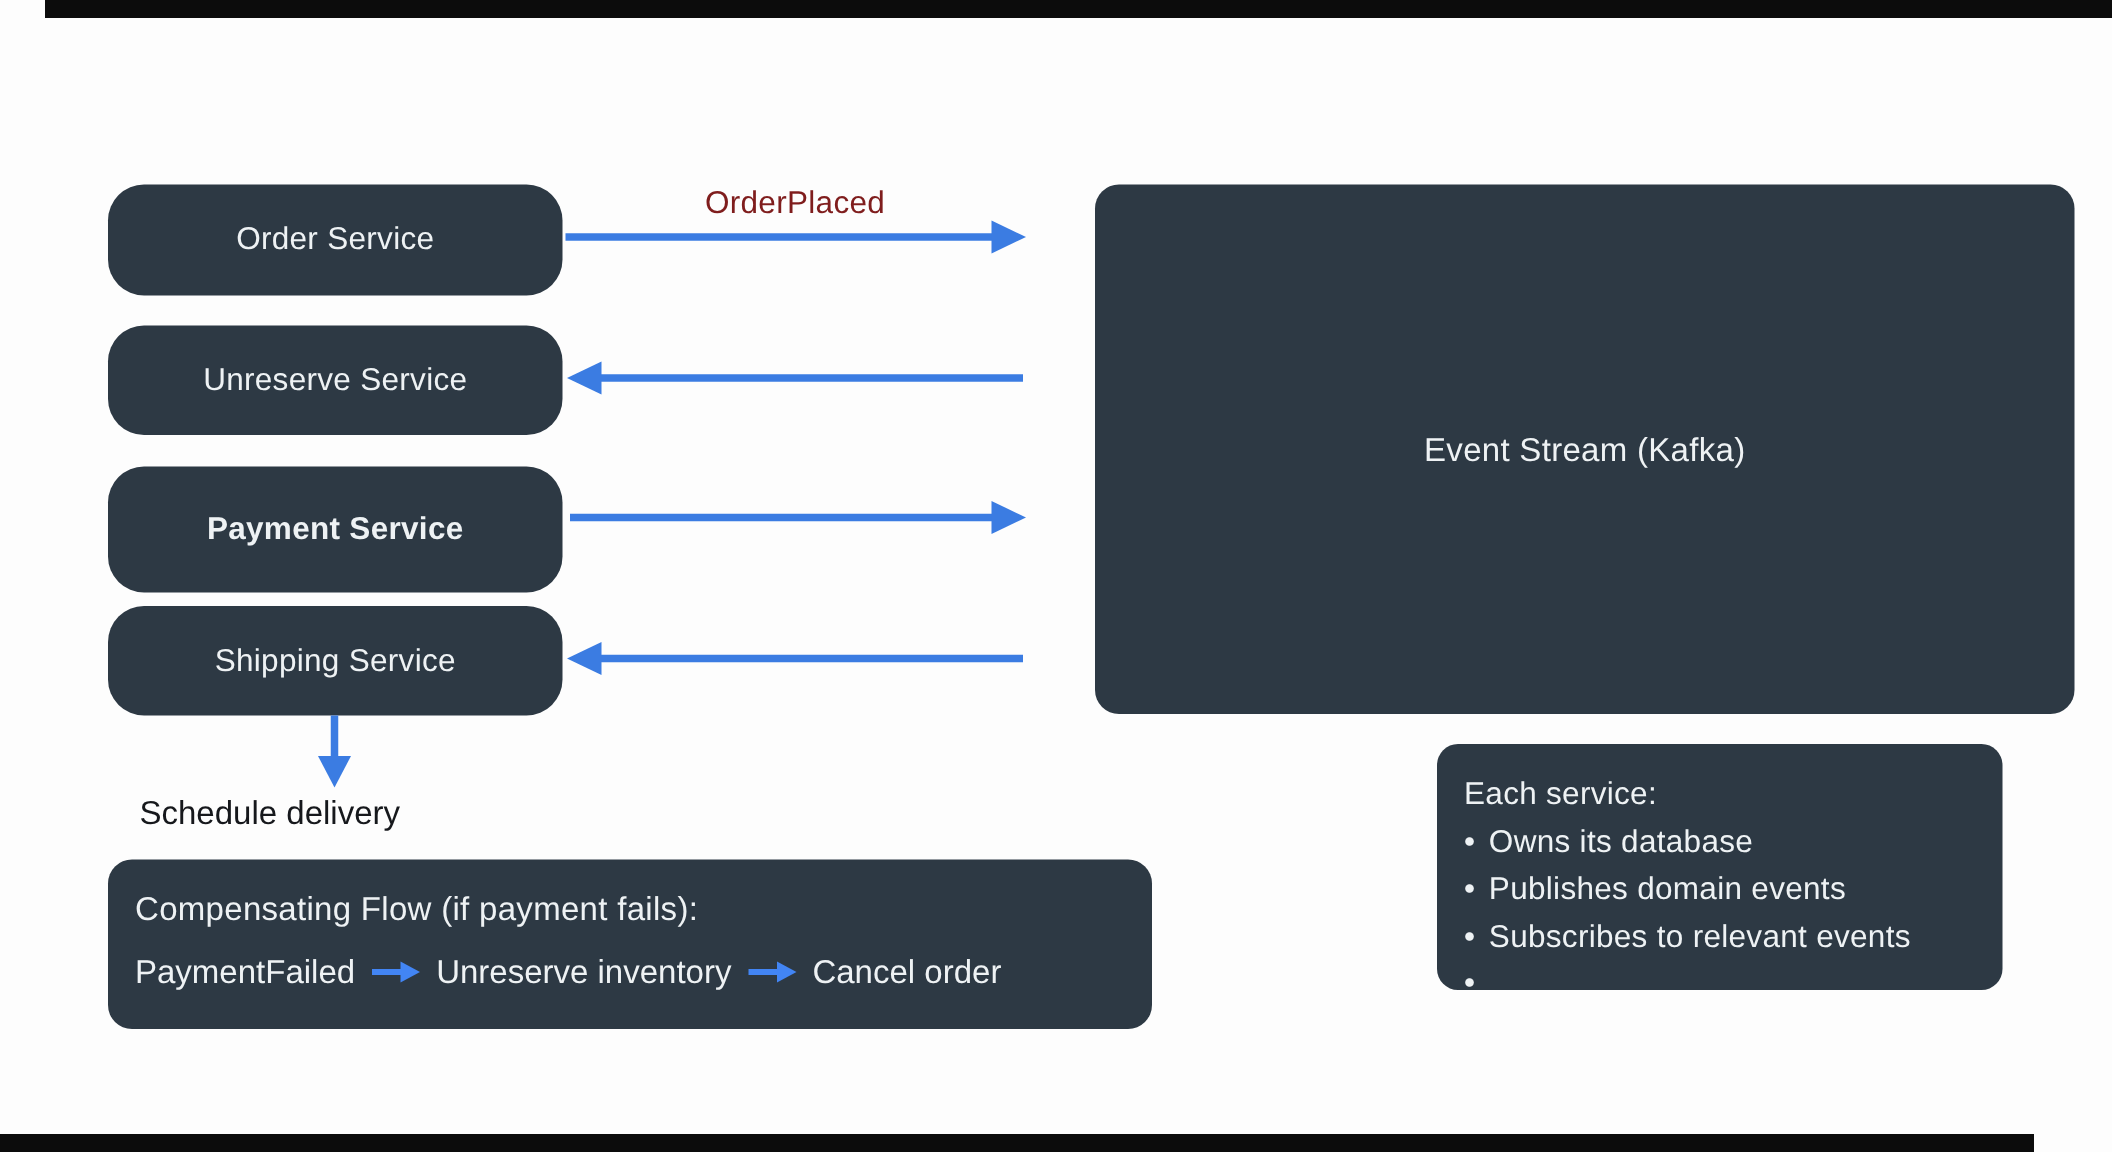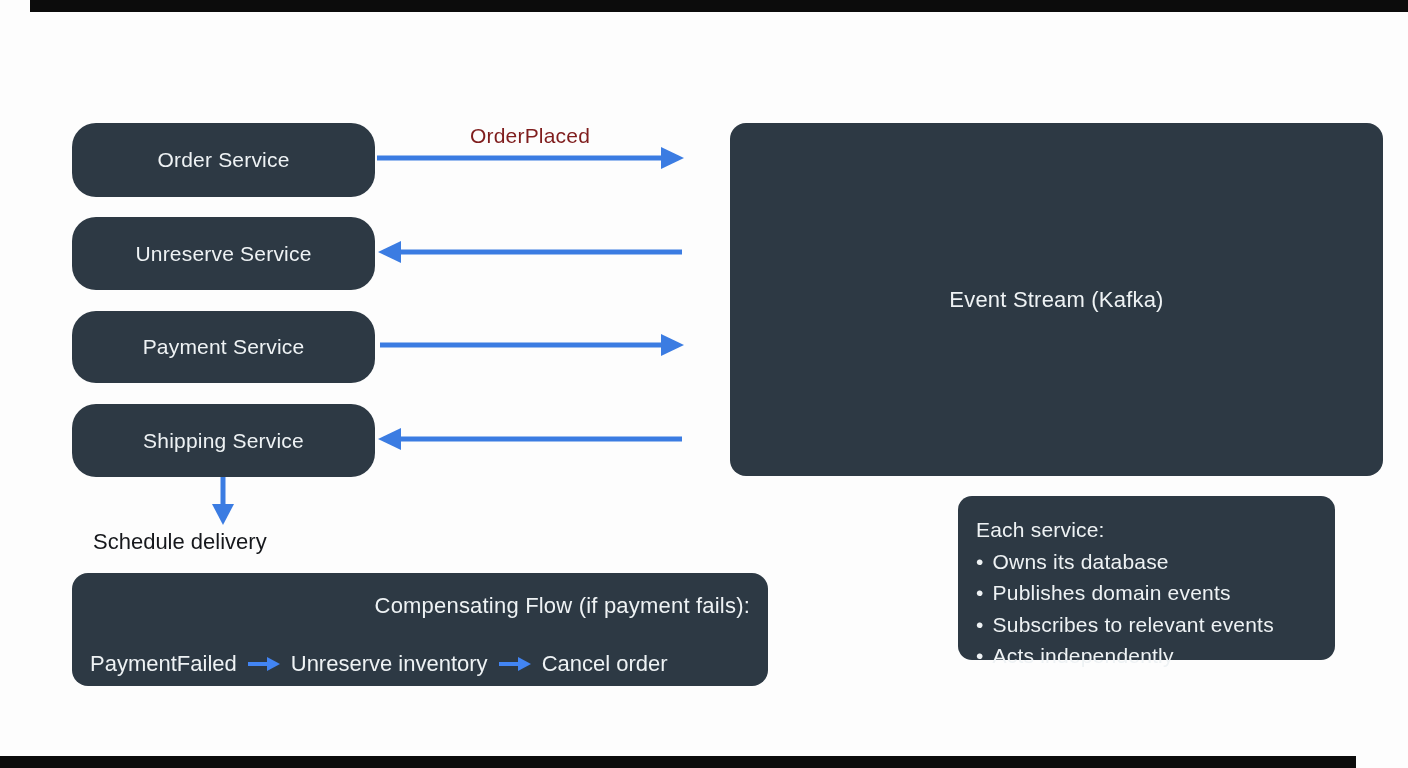--- a/index.html
+++ b/index.html
@@ -27,21 +27,21 @@
     display: flex;
     align-items: center;
     justify-content: center;
     color: #eef2f4;
     font-size: 21px;
     font-weight: 500;
     letter-spacing: 0.2px;
   }
   #svc-order     { top: 123px; }
   #svc-inventory { top: 217px; height: 73px; }
-  #svc-payment   { top: 311px; height: 72px; }
+  #svc-payment   { top: 311px; height: 84px; font-weight: bold; }
   #svc-shipping  { top: 404px; height: 73px; }
 
   #kafka-box {
     position: absolute;
     left: 682px;
     top: 123px;
     width: 653px;
     height: 353px;
     background: #2d3944;
     border-radius: 16px;
@@ -92,21 +92,21 @@
     left: 72px;
     top: 573px;
     width: 696px;
     height: 113px;
     background: #2d3944;
     border-radius: 16px;
     color: #eef2f4;
     font-size: 22px;
     padding: 20px 18px 0 18px;
   }
-  #compensating-title { margin-bottom: 32px; letter-spacing: 0.2px; text-align: right; }
+  #compensating-title { margin-bottom: 16px; letter-spacing: 0.2px; }
   #compensating-steps { display: flex; align-items: center; }
   .step-arrow { margin: 0 10px; display: inline-block; }
 
   #principles-box {
     position: absolute;
     left: 958px;
     top: 496px;
     width: 377px;
     height: 164px;
     background: #2d3944;
@@ -198,17 +198,16 @@
     <div class="bullet-line">
       <span class="bullet-glyph">•</span>
       <span>Publishes domain events</span>
     </div>
     <div class="bullet-line">
       <span class="bullet-glyph">•</span>
       <span>Subscribes to relevant events</span>
     </div>
     <div class="bullet-line">
       <span class="bullet-glyph">•</span>
-      <span>Acts independently</span>
     </div>
   </div>
 
 </div>
 
 </body></html>

